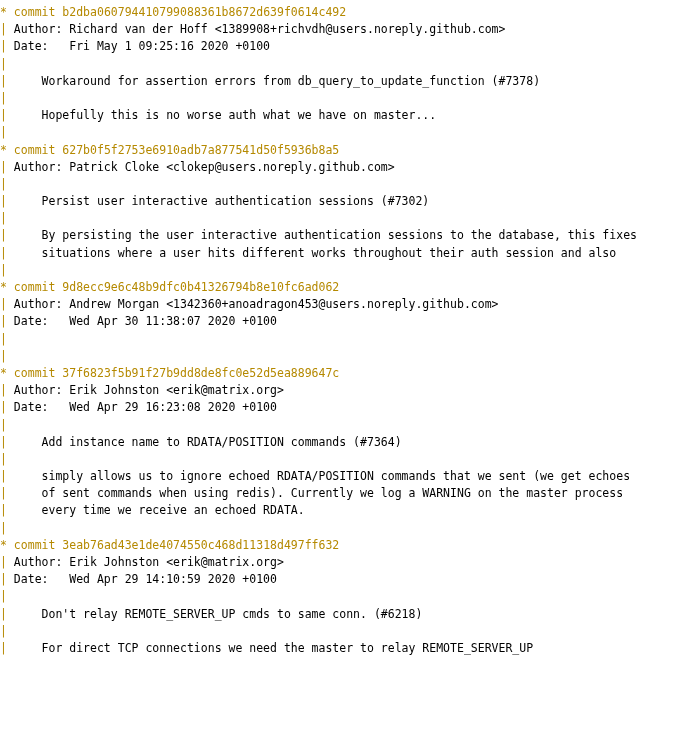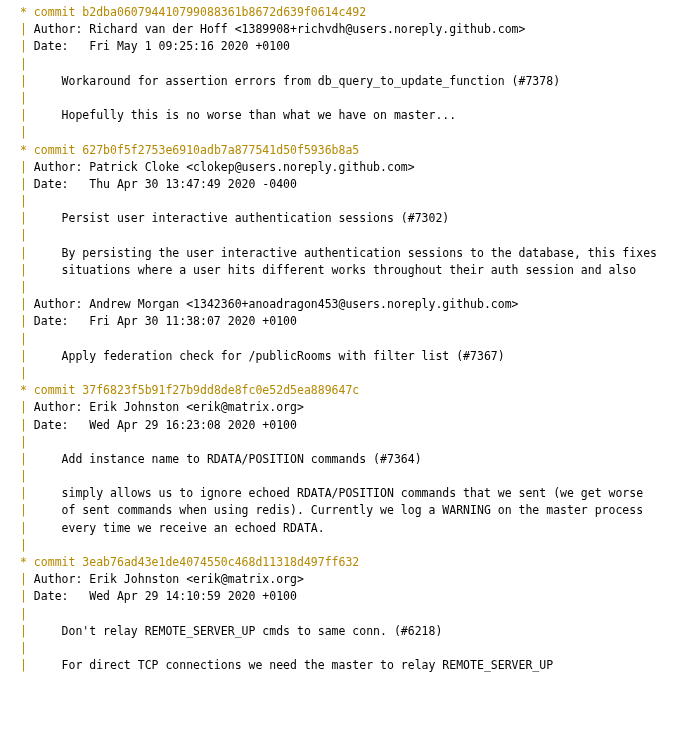--- a/index.html
+++ b/index.html
@@ -14,21 +14,21 @@
     font-family: "DejaVu Sans Mono", "Liberation Mono", monospace;
     font-size: 11.5px;
     line-height: 17.2px;
     color: #000000;
   }
   #log {
     padding: 4px 0 0 0;
   }
   .line {
     white-space: pre;
-    padding-left: 20px;
+    padding-left: 0;
     height: 17.2px;
   }
   .graph {
     color: #b58900;
   }
   .graph-star {
     color: #b58900;
   }
   .commit-word {
     color: #b58900;
@@ -49,43 +49,42 @@
 </head>
 <body>
 
 <div id="log">
     <div class="line"><span class="graph-star">* </span><span class="commit-word">commit</span><span class="commit-word"> </span><span class="commit-hash">b2dba060794410799088361b8672d639f0614c492</span></div>
     <div class="line"><span class="graph">| </span><span class="meta">Author: Richard van der Hoff &lt;1389908+richvdh@users.noreply.github.com&gt;</span></div>
     <div class="line"><span class="graph">| </span><span class="meta">Date:   Fri May 1 09:25:16 2020 +0100</span></div>
     <div class="line"><span class="graph">| </span><span class="blank"></span></div>
     <div class="line"><span class="graph">| </span><span class="body-text">    Workaround for assertion errors from db_query_to_update_function (#7378)</span></div>
     <div class="line"><span class="graph">| </span><span class="blank"></span></div>
-    <div class="line"><span class="graph">| </span><span class="body-text">    Hopefully this is no worse than what we have on master...</span></div>
+    <div class="line"><span class="graph">| </span><span class="body-text">    Hopefully this is no worse auth what we have on master...</span></div>
     <div class="line"><span class="graph">| </span><span class="blank"></span></div>
     <div class="line"><span class="graph-star">* </span><span class="commit-word">commit</span><span class="commit-word"> </span><span class="commit-hash">627b0f5f2753e6910adb7a877541d50f5936b8a5</span></div>
     <div class="line"><span class="graph">| </span><span class="meta">Author: Patrick Cloke &lt;clokep@users.noreply.github.com&gt;</span></div>
-    <div class="line"><span class="graph">| </span><span class="meta">Date:   Thu Apr 30 13:47:49 2020 -0400</span></div>
     <div class="line"><span class="graph">| </span><span class="blank"></span></div>
     <div class="line"><span class="graph">| </span><span class="body-text">    Persist user interactive authentication sessions (#7302)</span></div>
     <div class="line"><span class="graph">| </span><span class="blank"></span></div>
     <div class="line"><span class="graph">| </span><span class="body-text">    By persisting the user interactive authentication sessions to the database, this fixes</span></div>
     <div class="line"><span class="graph">| </span><span class="body-text">    situations where a user hits different works throughout their auth session and also</span></div>
     <div class="line"><span class="graph">| </span><span class="blank"></span></div>
+    <div class="line"><span class="graph-star">* </span><span class="commit-word">commit</span><span class="commit-word"> </span><span class="commit-hash">9d8ecc9e6c48b9dfc0b41326794b8e10fc6ad062</span></div>
     <div class="line"><span class="graph">| </span><span class="meta">Author: Andrew Morgan &lt;1342360+anoadragon453@users.noreply.github.com&gt;</span></div>
-    <div class="line"><span class="graph">| </span><span class="meta">Date:   Fri Apr 30 11:38:07 2020 +0100</span></div>
+    <div class="line"><span class="graph">| </span><span class="meta">Date:   Wed Apr 30 11:38:07 2020 +0100</span></div>
     <div class="line"><span class="graph">| </span><span class="blank"></span></div>
-    <div class="line"><span class="graph">| </span><span class="body-text">    Apply federation check for /publicRooms with filter list (#7367)</span></div>
     <div class="line"><span class="graph">| </span><span class="blank"></span></div>
     <div class="line"><span class="graph-star">* </span><span class="commit-word">commit</span><span class="commit-word"> </span><span class="commit-hash">37f6823f5b91f27b9dd8de8fc0e52d5ea889647c</span></div>
     <div class="line"><span class="graph">| </span><span class="meta">Author: Erik Johnston &lt;erik@matrix.org&gt;</span></div>
     <div class="line"><span class="graph">| </span><span class="meta">Date:   Wed Apr 29 16:23:08 2020 +0100</span></div>
     <div class="line"><span class="graph">| </span><span class="blank"></span></div>
     <div class="line"><span class="graph">| </span><span class="body-text">    Add instance name to RDATA/POSITION commands (#7364)</span></div>
     <div class="line"><span class="graph">| </span><span class="blank"></span></div>
-    <div class="line"><span class="graph">| </span><span class="body-text">    simply allows us to ignore echoed RDATA/POSITION commands that we sent (we get worse</span></div>
+    <div class="line"><span class="graph">| </span><span class="body-text">    simply allows us to ignore echoed RDATA/POSITION commands that we sent (we get echoes</span></div>
     <div class="line"><span class="graph">| </span><span class="body-text">    of sent commands when using redis). Currently we log a WARNING on the master process</span></div>
     <div class="line"><span class="graph">| </span><span class="body-text">    every time we receive an echoed RDATA.</span></div>
     <div class="line"><span class="graph">| </span><span class="blank"></span></div>
     <div class="line"><span class="graph-star">* </span><span class="commit-word">commit</span><span class="commit-word"> </span><span class="commit-hash">3eab76ad43e1de4074550c468d11318d497ff632</span></div>
     <div class="line"><span class="graph">| </span><span class="meta">Author: Erik Johnston &lt;erik@matrix.org&gt;</span></div>
     <div class="line"><span class="graph">| </span><span class="meta">Date:   Wed Apr 29 14:10:59 2020 +0100</span></div>
     <div class="line"><span class="graph">| </span><span class="blank"></span></div>
     <div class="line"><span class="graph">| </span><span class="body-text">    Don't relay REMOTE_SERVER_UP cmds to same conn. (#6218)</span></div>
     <div class="line"><span class="graph">| </span><span class="blank"></span></div>
     <div class="line"><span class="graph">| </span><span class="body-text">    For direct TCP connections we need the master to relay REMOTE_SERVER_UP</span></div>

